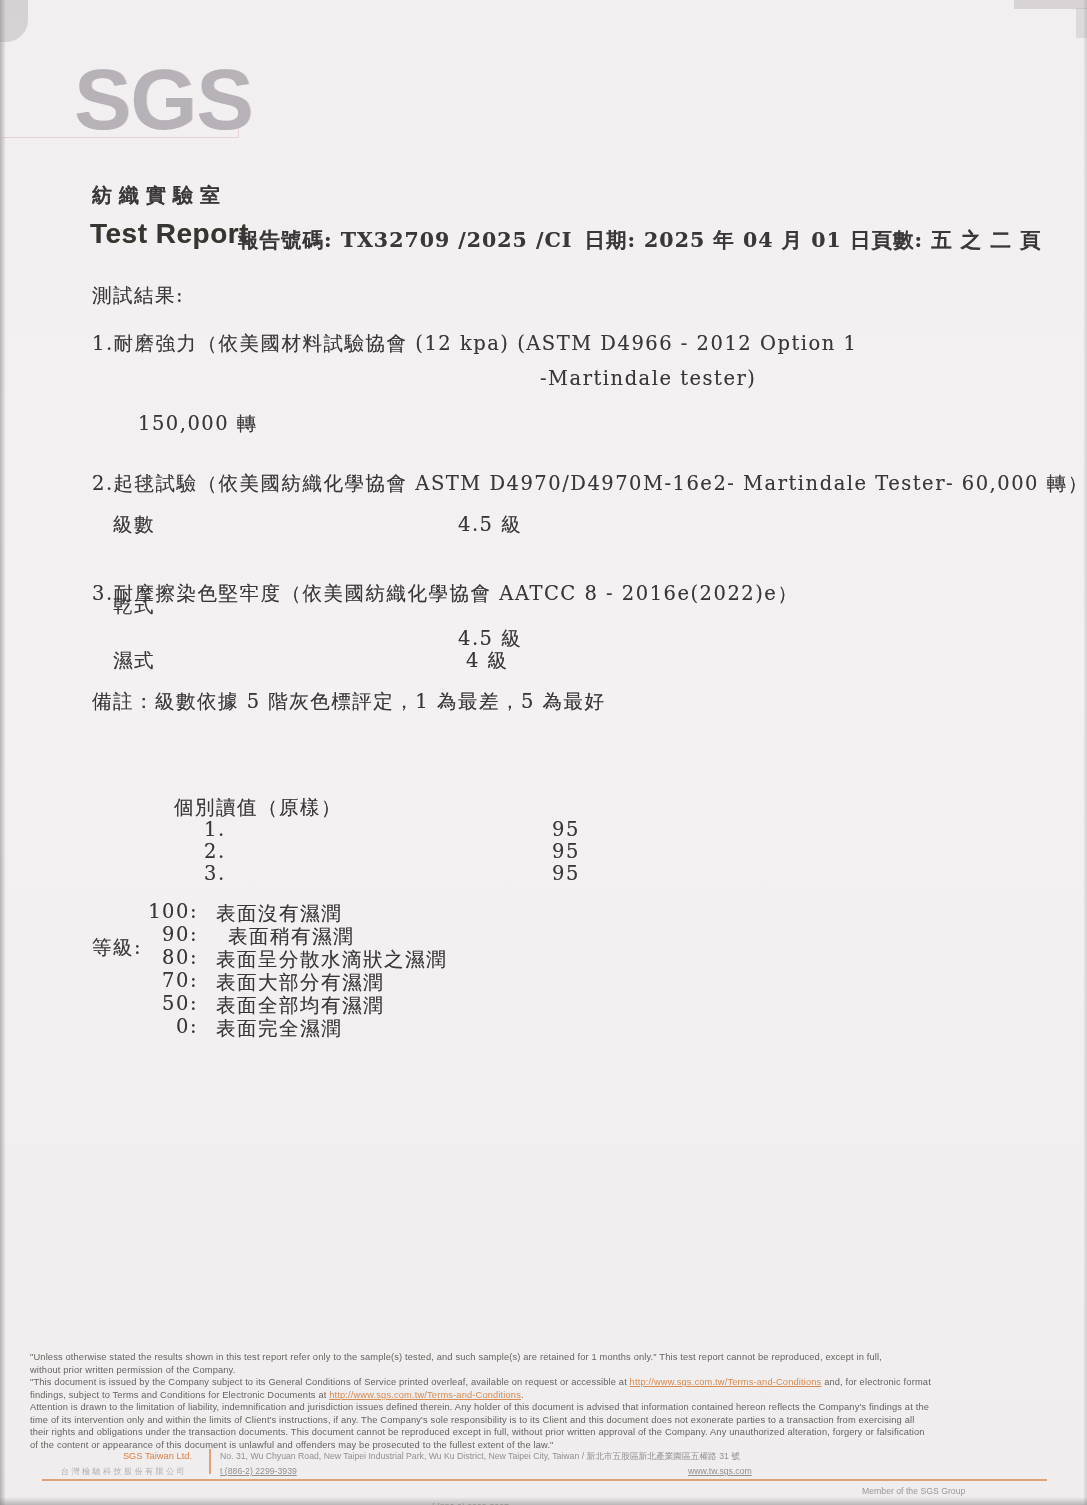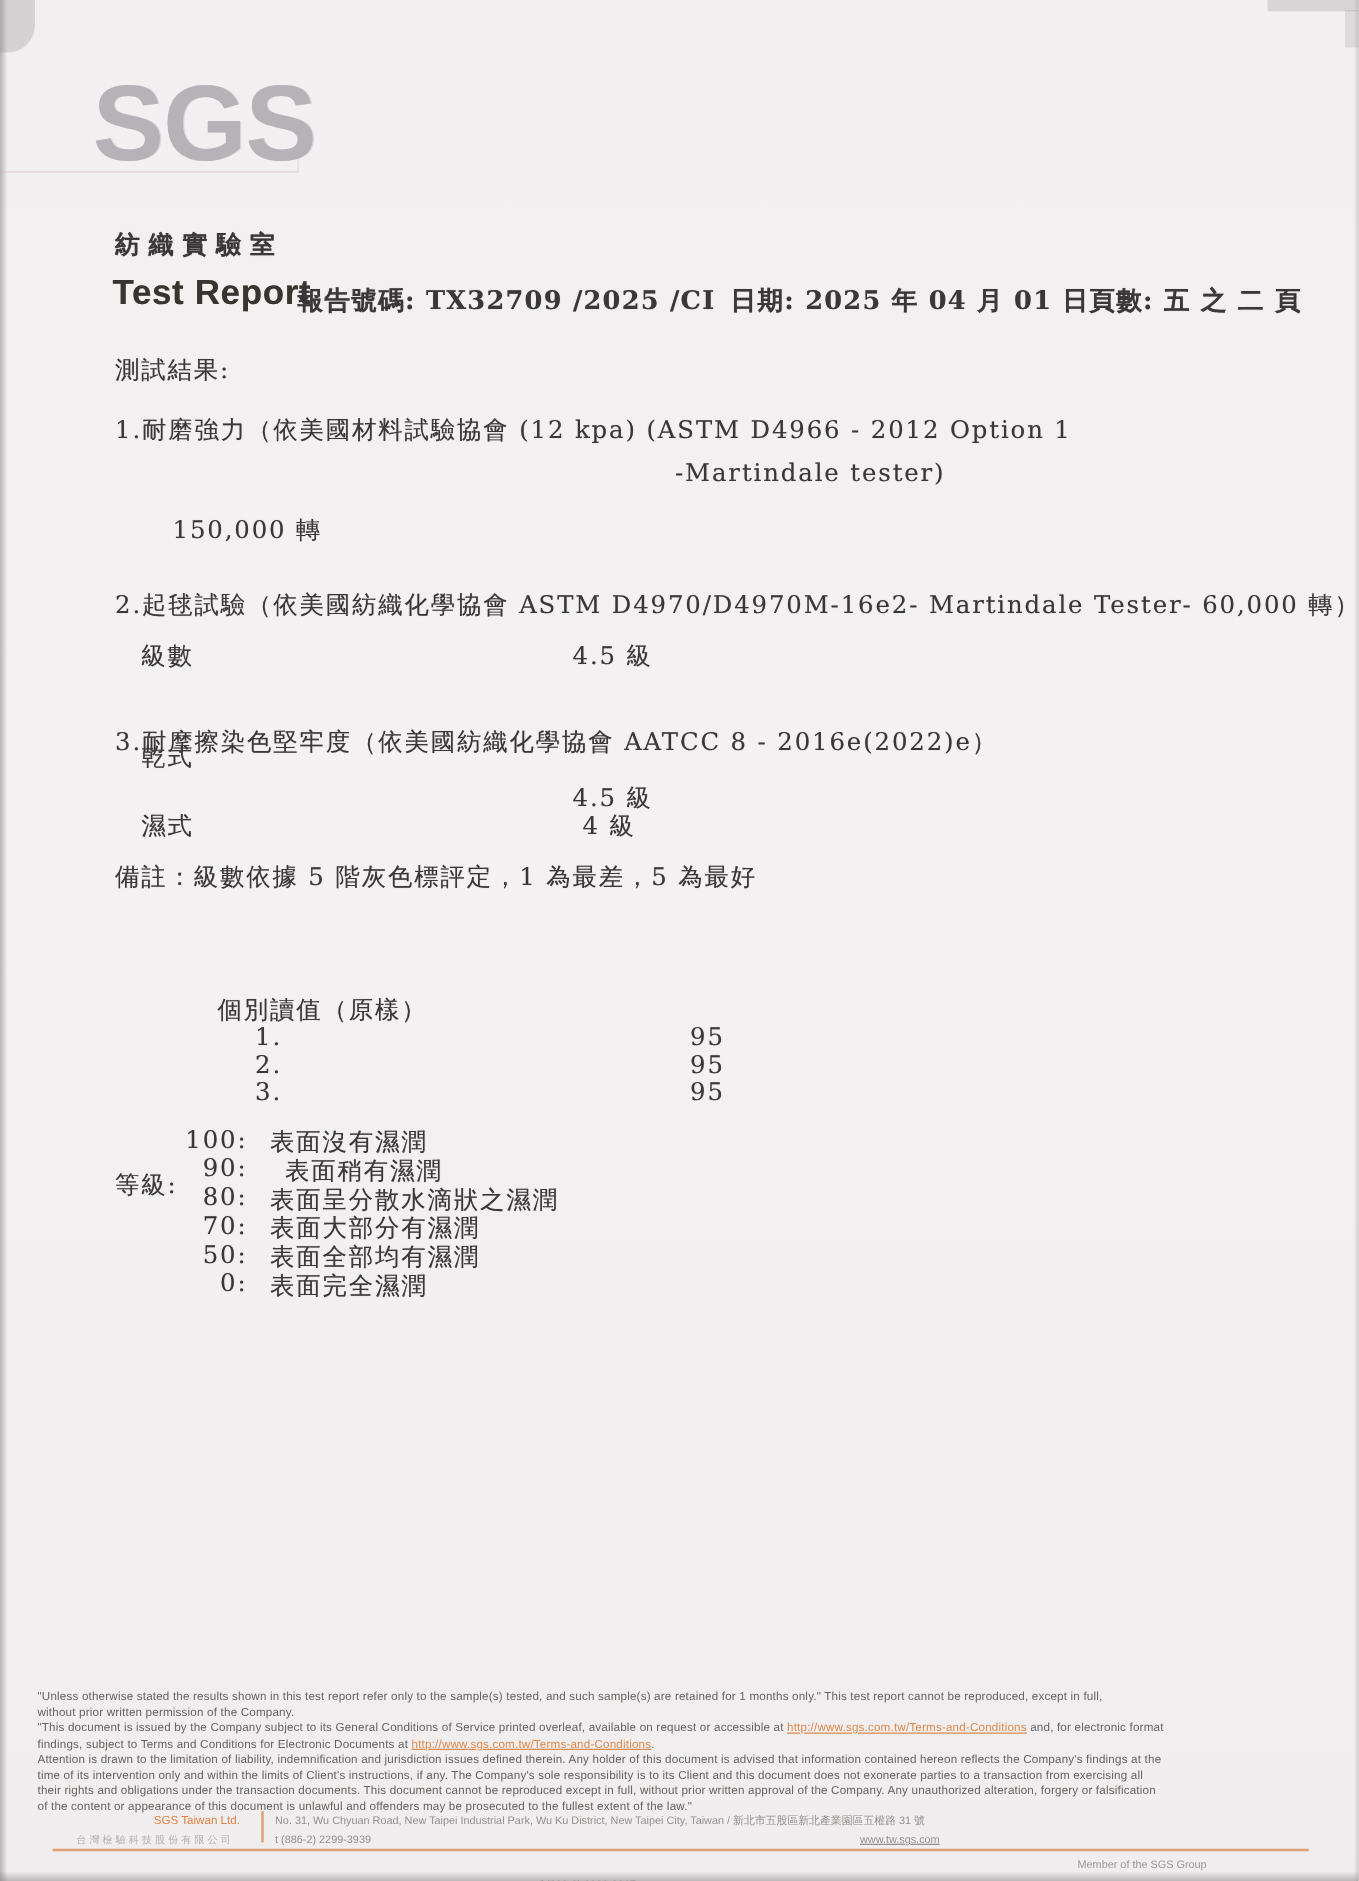--- a/index.html
+++ b/index.html
@@ -102,20 +102,20 @@
   <div class="abs fine" style="left:30px;top:1402px;">Attention is drawn to the limitation of liability, indemnification and jurisdiction issues defined therein. Any holder of this document is advised that information contained hereon reflects the Company's findings at the</div>
   <div class="abs fine" style="left:30px;top:1415px;">time of its intervention only and within the limits of Client's instructions, if any. The Company's sole responsibility is to its Client and this document does not exonerate parties to a transaction from exercising all</div>
   <div class="abs fine" style="left:30px;top:1427px;">their rights and obligations under the transaction documents. This document cannot be reproduced except in full, without prior written approval of the Company. Any unauthorized alteration, forgery or falsification</div>
   <div class="abs fine" style="left:30px;top:1440px;">of the content or appearance of this document is unlawful and offenders may be prosecuted to the fullest extent of the law."</div>
 
   <div class="abs foot-sm orange" style="left:58px;top:1451px;width:134px;text-align:right;font-size:9.3px;">SGS Taiwan Ltd.</div>
   <div class="abs foot-sm" style="left:46px;top:1466px;width:156px;text-align:center;letter-spacing:2.5px;font-size:8px;color:#b3aeab;">台灣檢驗科技股份有限公司</div>
   <div class="abs" style="left:209px;top:1449px;width:1.5px;height:25px;background:rgba(221,128,64,0.7);"></div>
 
   <div class="abs foot-sm" style="left:220px;top:1451px;">No. 31, Wu Chyuan Road, New Taipei Industrial Park, Wu Ku District, New Taipei City, Taiwan / 新北市五股區新北產業園區五權路 31 號</div>
-  <div class="abs foot-sm" style="left:220px;top:1466px;">t (886-2) 2299-3939</div>
+  <div class="abs foot-sm" style="left:220px;top:1466px;text-decoration:underline;">t (886-2) 2299-3939</div>
   <div class="abs foot-sm" style="left:432px;top:1466px;margin-top:36px;">f (886-2) 2299-3227</div>
   <div class="abs foot-sm lnk" style="left:688px;top:1466px;">www.tw.sgs.com</div>
 
   <div class="abs" style="left:42px;top:1479px;width:1005px;height:1.5px;background:rgba(221,128,64,0.7);"></div>
   <div class="abs foot-sm" style="left:862px;top:1486px;color:#9a9694;">Member of the SGS Group</div>
 
 </div>
 
 </body></html>

